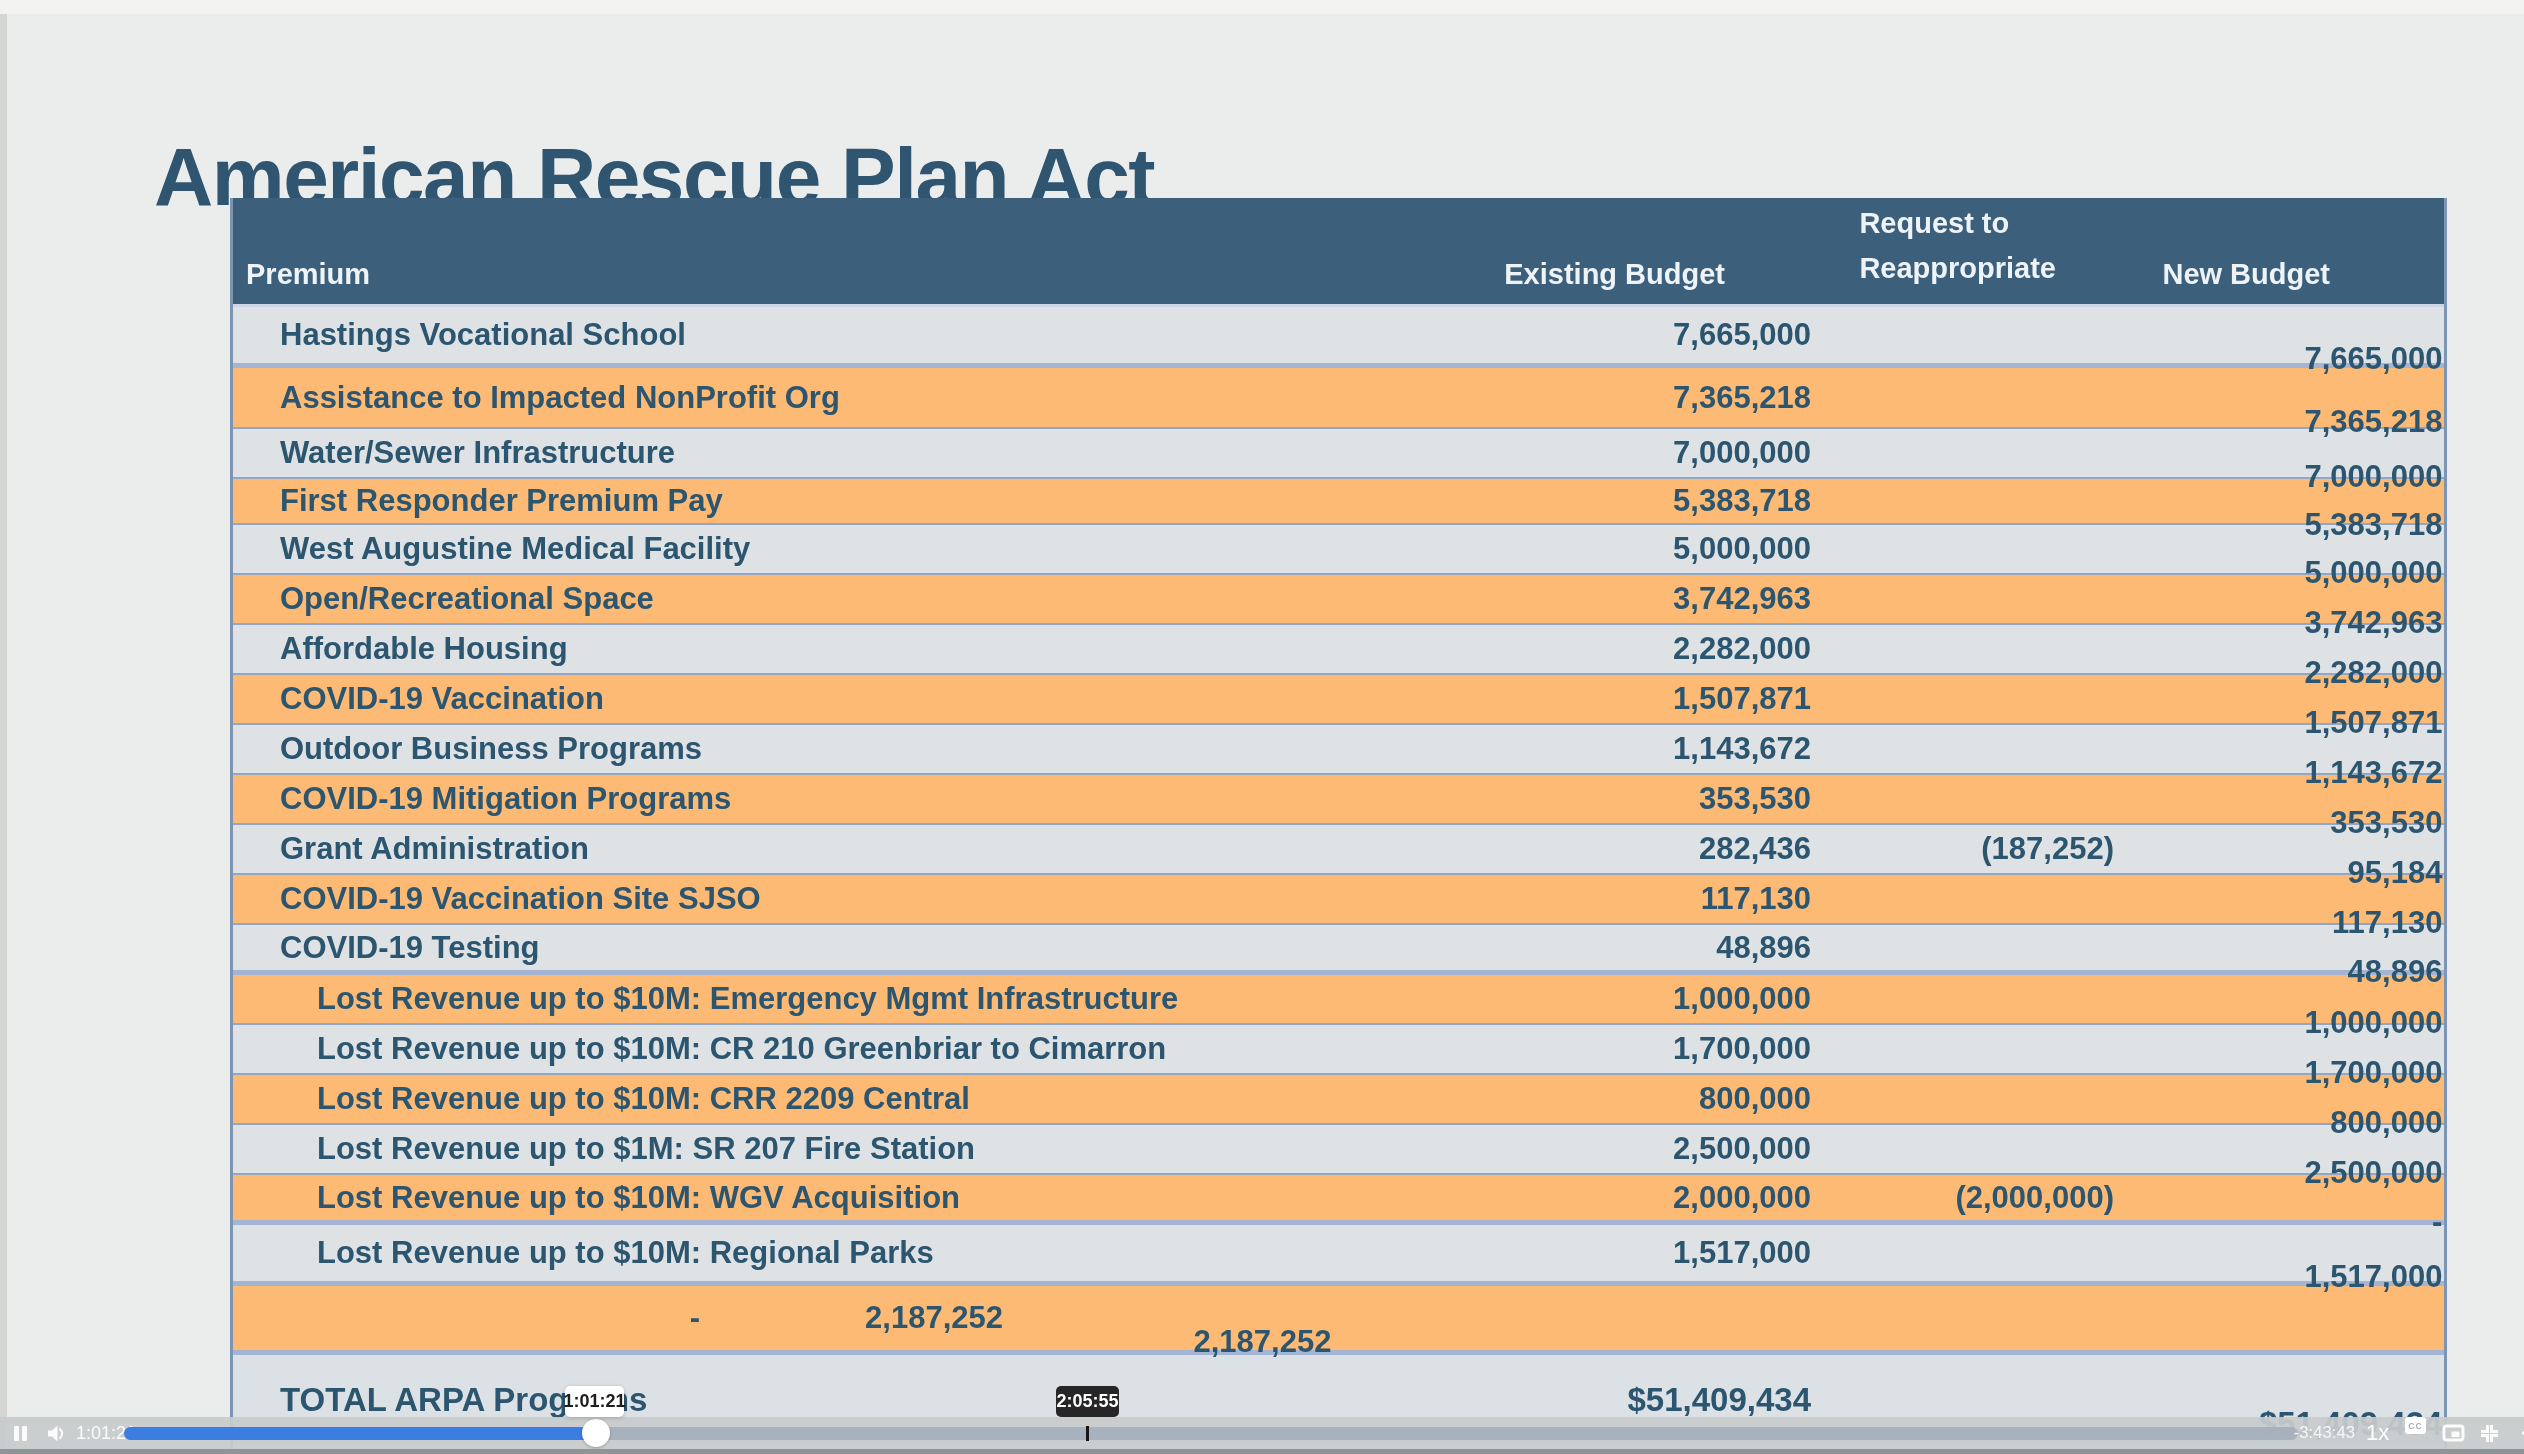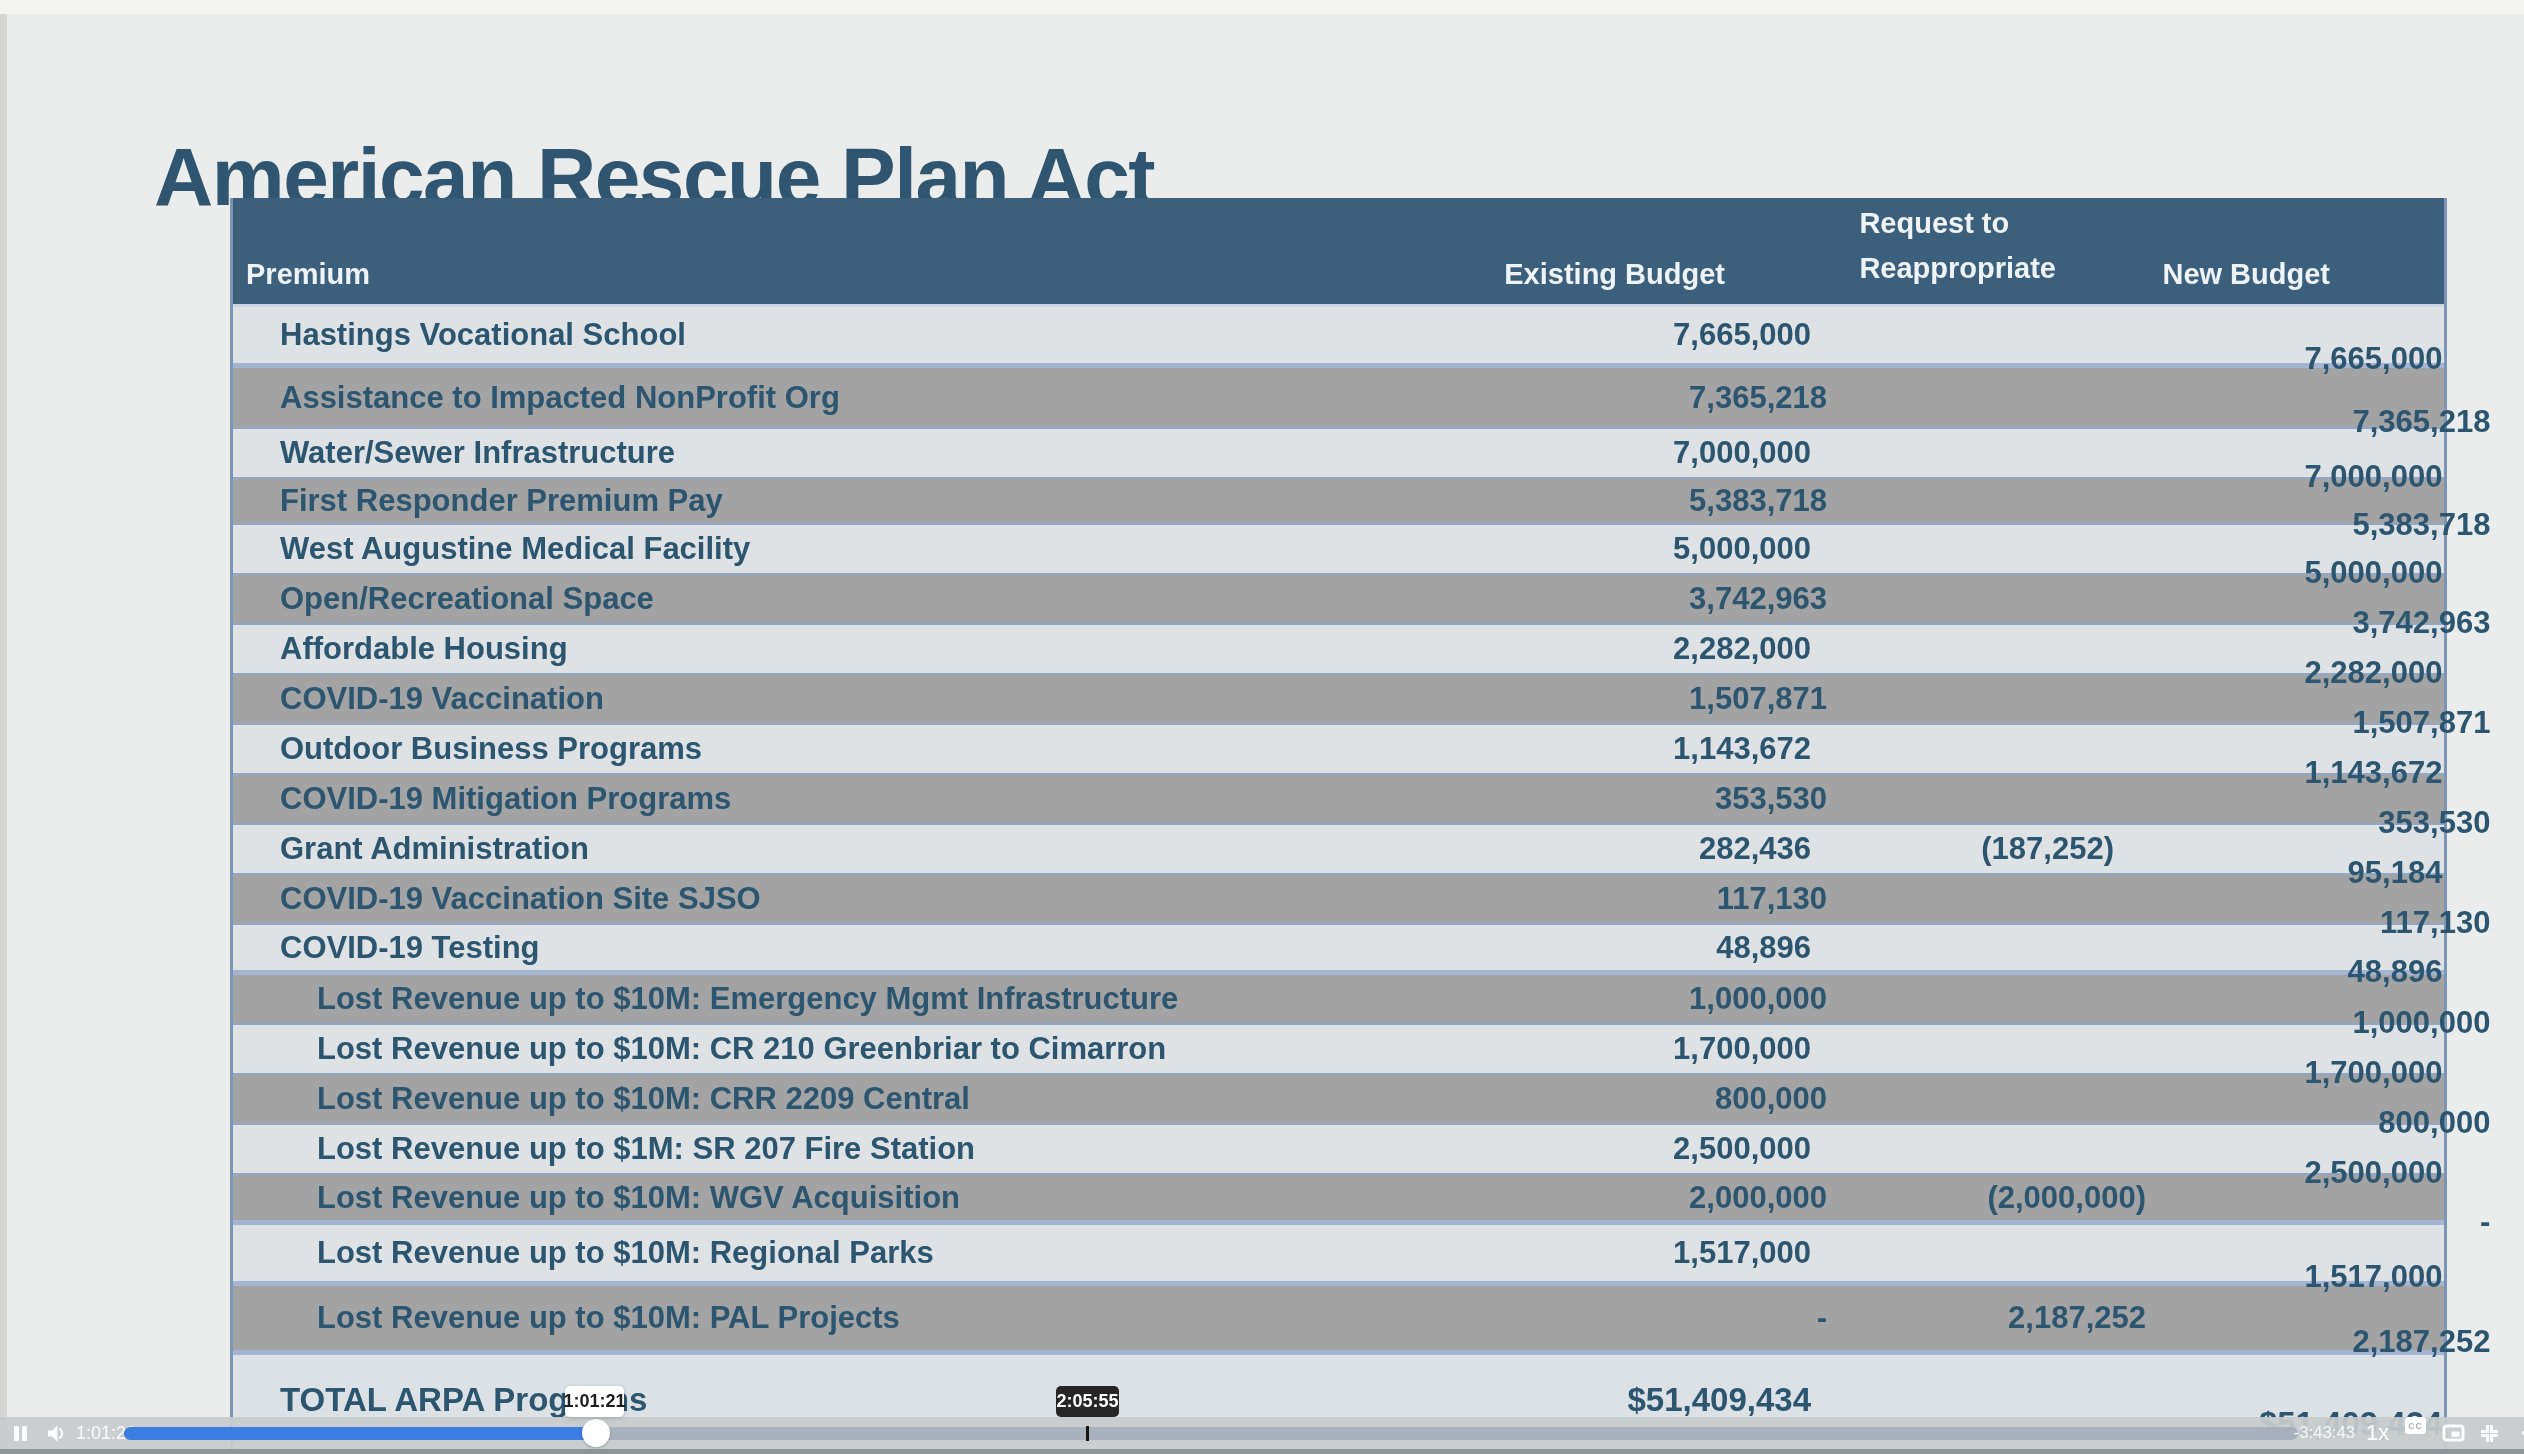--- a/index.html
+++ b/index.html
@@ -32,21 +32,21 @@
   .c-exist{width:467px;text-align:right;}
   .c-reapp{width:303px;text-align:right;}
   .c-new{width:336px;text-align:right;padding-right:7.6px;margin-top:48px;}
   .thead .c-exist{padding-right:86px;}
   .thead .c-reapp{padding-right:58px;}
   .thead .c-new{padding-right:120px;}
   .thead .c-reapp span{display:inline-block;text-align:left;white-space:pre-line;line-height:1.55;}
 
   .trow{display:flex;align-items:center;font-size:31px;border-bottom:2px solid #90a7c7;}
   .trow.odd{background:#dee2e4;}
-  .trow.even{background:#a3a3a3;gap:16px;}
+  .trow.even{background:#fdba74;}
   .trow.thick{border-bottom:5px solid #a3b5d2;}
   .trow.indent .c-cat{padding-left:84px;}
 
   .trow-total{
     display:flex;align-items:center;height:89px;background:#dce1e5;
     font-size:33px;
   }
 
   
   .controls{
@@ -218,21 +218,20 @@
           <div class="cell c-reapp">(2,000,000)</div>
           <div class="cell c-new">-</div>
         </div>
         <div class="trow odd indent thick" style="height: 61px;">
           <div class="cell c-cat">Lost Revenue up to $10M: Regional Parks</div>
           <div class="cell c-exist">1,517,000</div>
           <div class="cell c-reapp"></div>
           <div class="cell c-new">1,517,000</div>
         </div>
         <div class="trow even indent thick" style="height: 69px;">
-          <div class="cell c-cat">Lost Revenue up to $10M: PAL Projects</div>
           <div class="cell c-exist">-</div>
           <div class="cell c-reapp">2,187,252</div>
           <div class="cell c-new">2,187,252</div>
         </div>
       </div>
 
     <div class="trow-total">
       <div class="cell c-cat">TOTAL ARPA Programs</div>
       <div class="cell c-exist">$51,409,434</div>
       <div class="cell c-reapp"></div>

